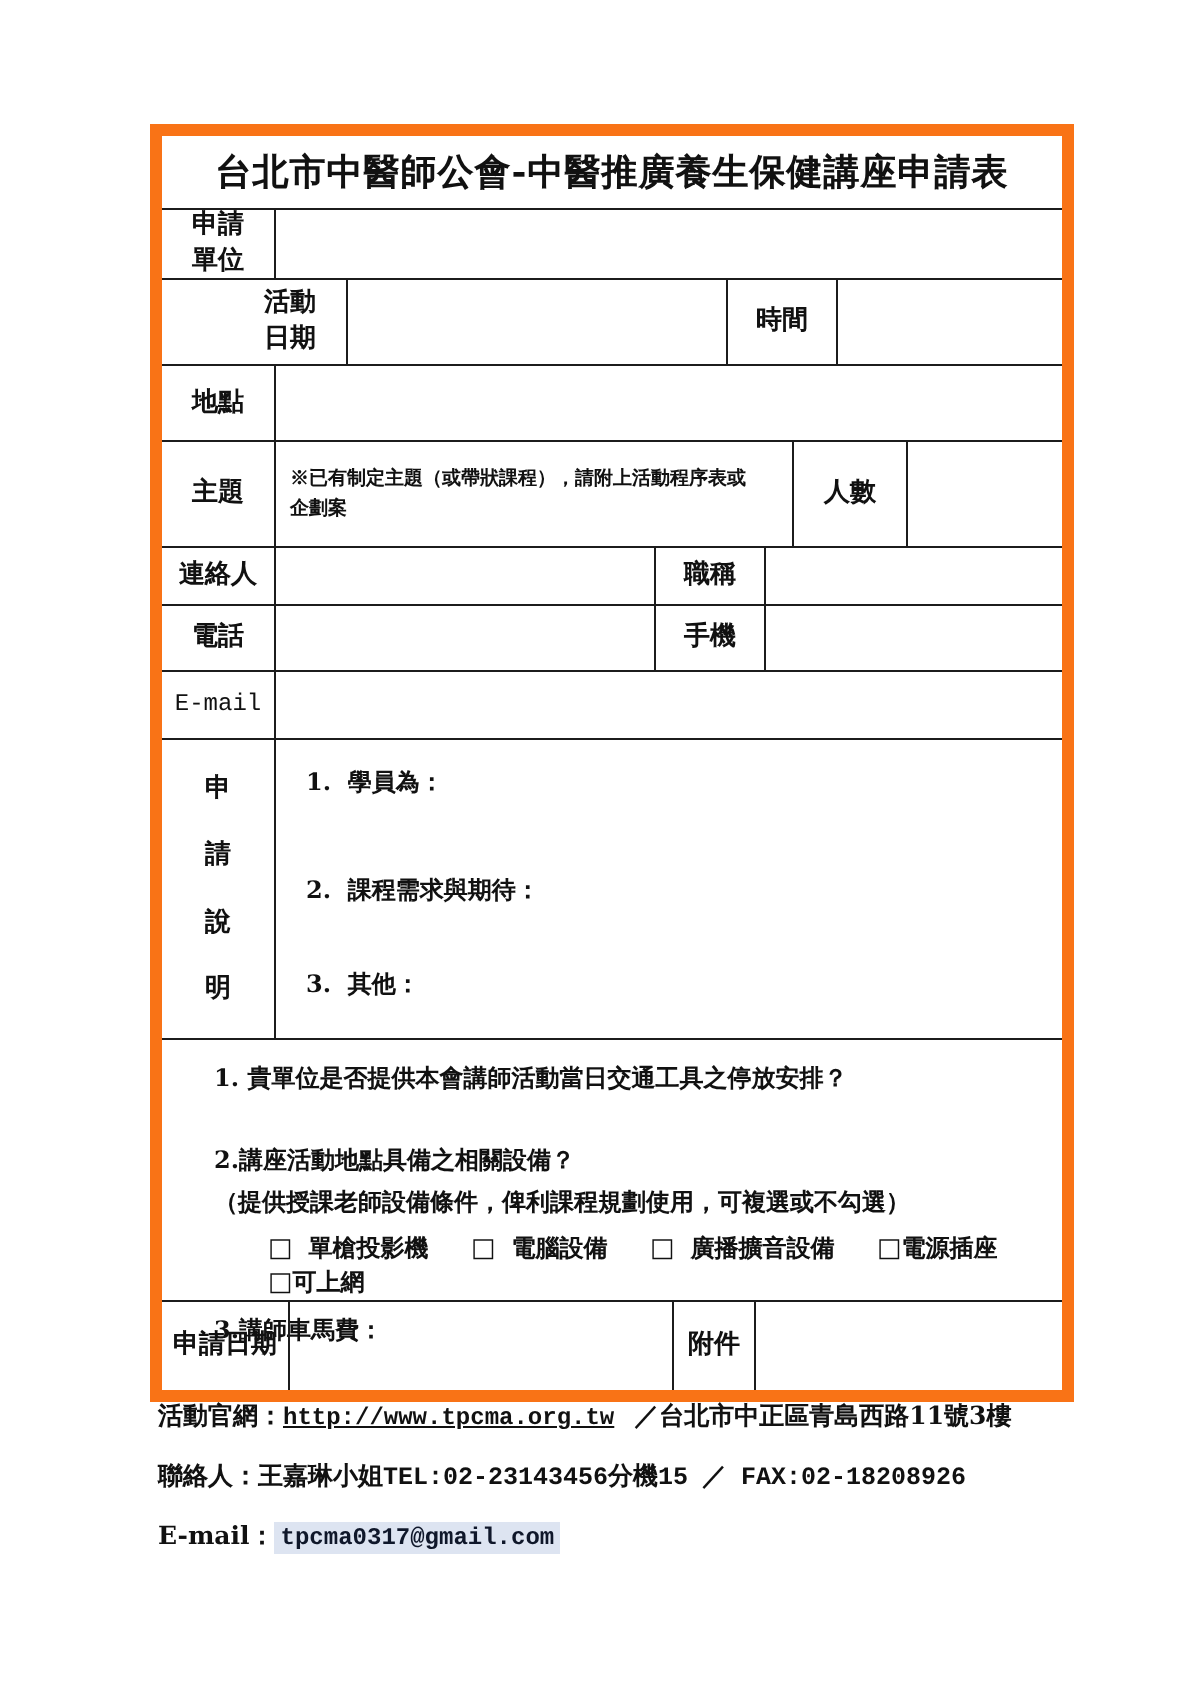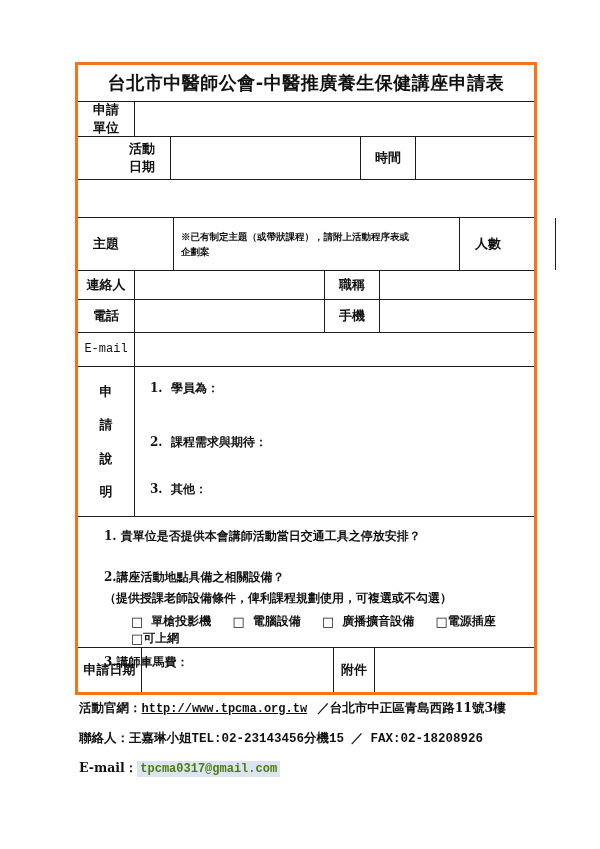--- a/index.html
+++ b/index.html
@@ -8,21 +8,21 @@
     font-family:"DejaVu Serif","Liberation Serif",serif;
     color:#111111;
     -webkit-font-smoothing:antialiased;
   }
   .page{position:absolute;inset:0;background:#ffffff;}
   .mono{font-family:"Liberation Mono","DejaVu Sans Mono",monospace;}
 
   
   .form-table{
     position:absolute;left:75px;top:62px;width:462px;
-    box-sizing:border-box;border:3px solid #f97316;background:#fff;
+    box-sizing:border-box;border:6px solid #f97316;background:#fff;
   }
   .row{display:flex;box-sizing:border-box;border-top:1px solid #1c1c1c;}
   .row:first-child{border-top:none;}
   .cell{box-sizing:border-box;position:relative;}
   .cell + .cell{border-left:1px solid #1c1c1c;}
   .grow{flex:1 1 auto;}
 
   .title-row{height:36px;align-items:center;justify-content:center;}
   .title{
     width:100%;text-align:center;font-weight:bold;font-size:18px;
@@ -34,31 +34,31 @@
     font-weight:bold;font-size:13px;text-align:center;line-height:1.35;
   }
   .w-label{flex:0 0 56px;}
   .w-content{flex:0 0 190px;}
   .w-midlabel{flex:0 0 55px;}
   .two-line span{display:block;max-width:2.3em;margin:0 auto;}
 
   .h-unit{height:35px;}
   .h-date{height:43px;padding-left:36px;}
   .h-loc{height:38px;}
-  .h-topic{height:53px;gap:39px;}
+  .h-topic{height:53px;}
   .h-contact{height:29px;}
   .h-phone{height:33px;}
   .h-email{height:34px;}
   .h-notes{height:150px;}
   .h-quest{height:131px;}
   .h-applydate{height:45px;}
 
   
   .w-topicnote{flex:0 0 247px;}
-  .w-count{flex:0 0 57px;}
+  .w-count{flex:0 0 57px;margin-left:12px;}
   .topic-note{
     display:flex;align-items:center;font-size:9.5px;font-weight:bold;
     line-height:1.6;padding:2px 6px 2px 7px;white-space:pre-wrap;
   }
 
   
   .email-label{font-size:12px;font-weight:normal;}
 
   
   .vert-label span{display:block;width:1.3em;margin:0 auto;line-height:2.55;text-align:center;}
@@ -89,21 +89,21 @@
   .w-attach{flex:0 0 41px;}
   .adlabel{font-size:13px;}
 
   
   .footer{position:absolute;left:79px;top:699px;width:470px;font-size:12.5px;font-weight:bold;}
   .f-line{margin-bottom:11px;line-height:17px;white-space:nowrap;}
   .f-url{text-decoration:underline;font-size:12px;color:#111;margin-top:28px;}
   .f-addr{margin-left:10px;}
   .f-tel{}
   .f-slash{margin:0 7px;}
-  .f-email{background:#dde4f1;padding:1px 3px;font-size:12px;color:#4d7c0f;text-decoration:none;}
+  .f-email{background:#dde4f1;padding:1px 3px;font-size:12px;color:#0f172a;text-decoration:none;}
 </style>
 </head>
 <body>
 
 <div class="page">
 
   <div class="form-table">
 
     <div class="row title-row">
       <div class="cell title">台北市中醫師公會-中醫推廣養生保健講座申請表</div>
@@ -119,20 +119,21 @@
     <div class="row h-date">
       <div class="cell label w-label two-line">
         <span>活動日期</span>
       </div>
       <div class="cell w-content"></div>
       <div class="cell label w-midlabel">時間</div>
       <div class="cell grow"></div>
     </div>
 
     <div class="row h-loc">
+      <div class="cell label w-label">地點</div>
       <div class="cell grow"></div>
     </div>
 
     <div class="row h-topic">
       <div class="cell label w-label">主題</div>
       <div class="cell w-topicnote topic-note">※已有制定主題（或帶狀課程），請附上活動程序表或企劃案</div>
       <div class="cell label w-count">人數</div>
       <div class="cell grow"></div>
     </div>
 

